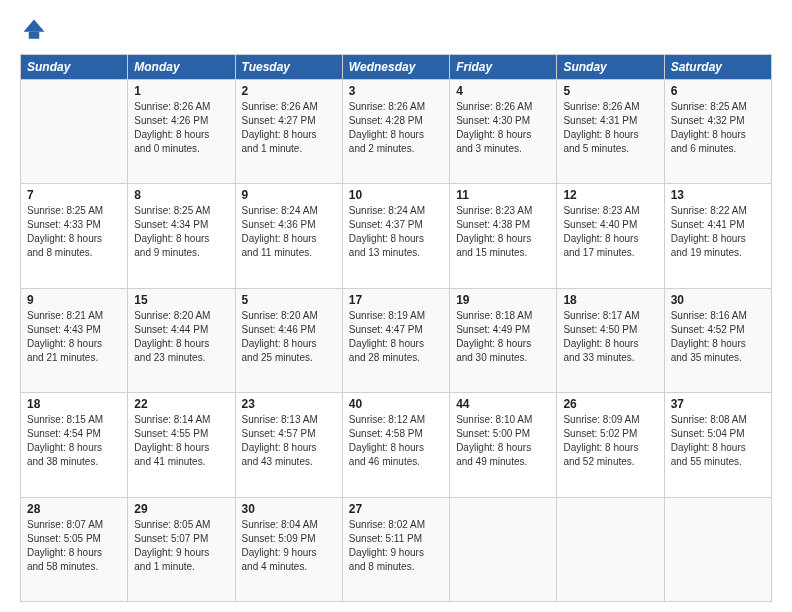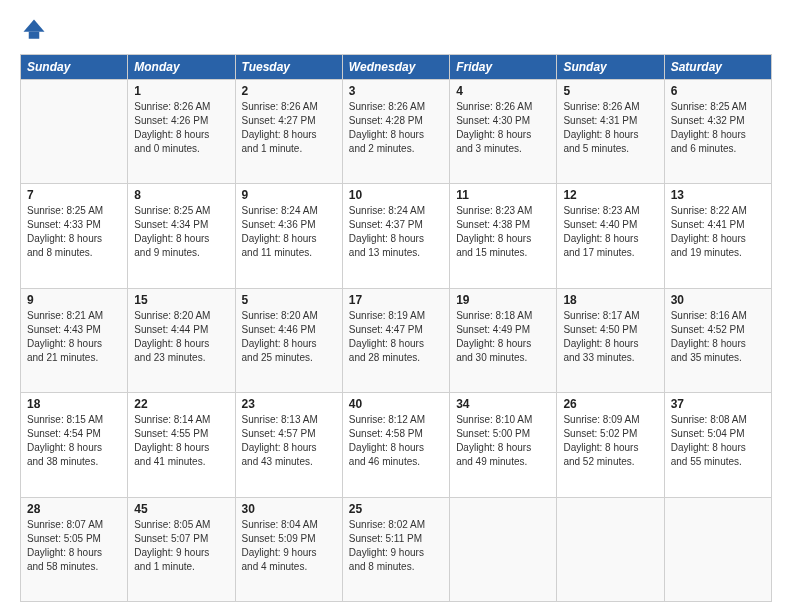--- a/index.html
+++ b/index.html
@@ -227,47 +227,47 @@
           </td>
           <td>
             <span class="day-num">23</span>
             <div class="cell-detail">Sunrise: 8:13 AM<br>Sunset: 4:57 PM<br>Daylight: 8 hours and 43 minutes.</div>
           </td>
           <td>
             <span class="day-num">40</span>
             <div class="cell-detail">Sunrise: 8:12 AM<br>Sunset: 4:58 PM<br>Daylight: 8 hours and 46 minutes.</div>
           </td>
           <td>
-            <span class="day-num">34</span>
+            <span class="day-num">44</span>
             <div class="cell-detail">Sunrise: 8:10 AM<br>Sunset: 5:00 PM<br>Daylight: 8 hours and 49 minutes.</div>
           </td>
           <td>
             <span class="day-num">26</span>
             <div class="cell-detail">Sunrise: 8:09 AM<br>Sunset: 5:02 PM<br>Daylight: 8 hours and 52 minutes.</div>
           </td>
           <td>
             <span class="day-num">37</span>
             <div class="cell-detail">Sunrise: 8:08 AM<br>Sunset: 5:04 PM<br>Daylight: 8 hours and 55 minutes.</div>
           </td>
         </tr>
         <tr>
           <td>
             <span class="day-num">28</span>
             <div class="cell-detail">Sunrise: 8:07 AM<br>Sunset: 5:05 PM<br>Daylight: 8 hours and 58 minutes.</div>
           </td>
           <td>
-            <span class="day-num">45</span>
+            <span class="day-num">29</span>
             <div class="cell-detail">Sunrise: 8:05 AM<br>Sunset: 5:07 PM<br>Daylight: 9 hours and 1 minute.</div>
           </td>
           <td>
             <span class="day-num">30</span>
             <div class="cell-detail">Sunrise: 8:04 AM<br>Sunset: 5:09 PM<br>Daylight: 9 hours and 4 minutes.</div>
           </td>
           <td>
-            <span class="day-num">25</span>
+            <span class="day-num">27</span>
             <div class="cell-detail">Sunrise: 8:02 AM<br>Sunset: 5:11 PM<br>Daylight: 9 hours and 8 minutes.</div>
           </td>
           <td></td>
           <td></td>
           <td></td>
         </tr>
       </tbody>
   </table>
 </div>
 

